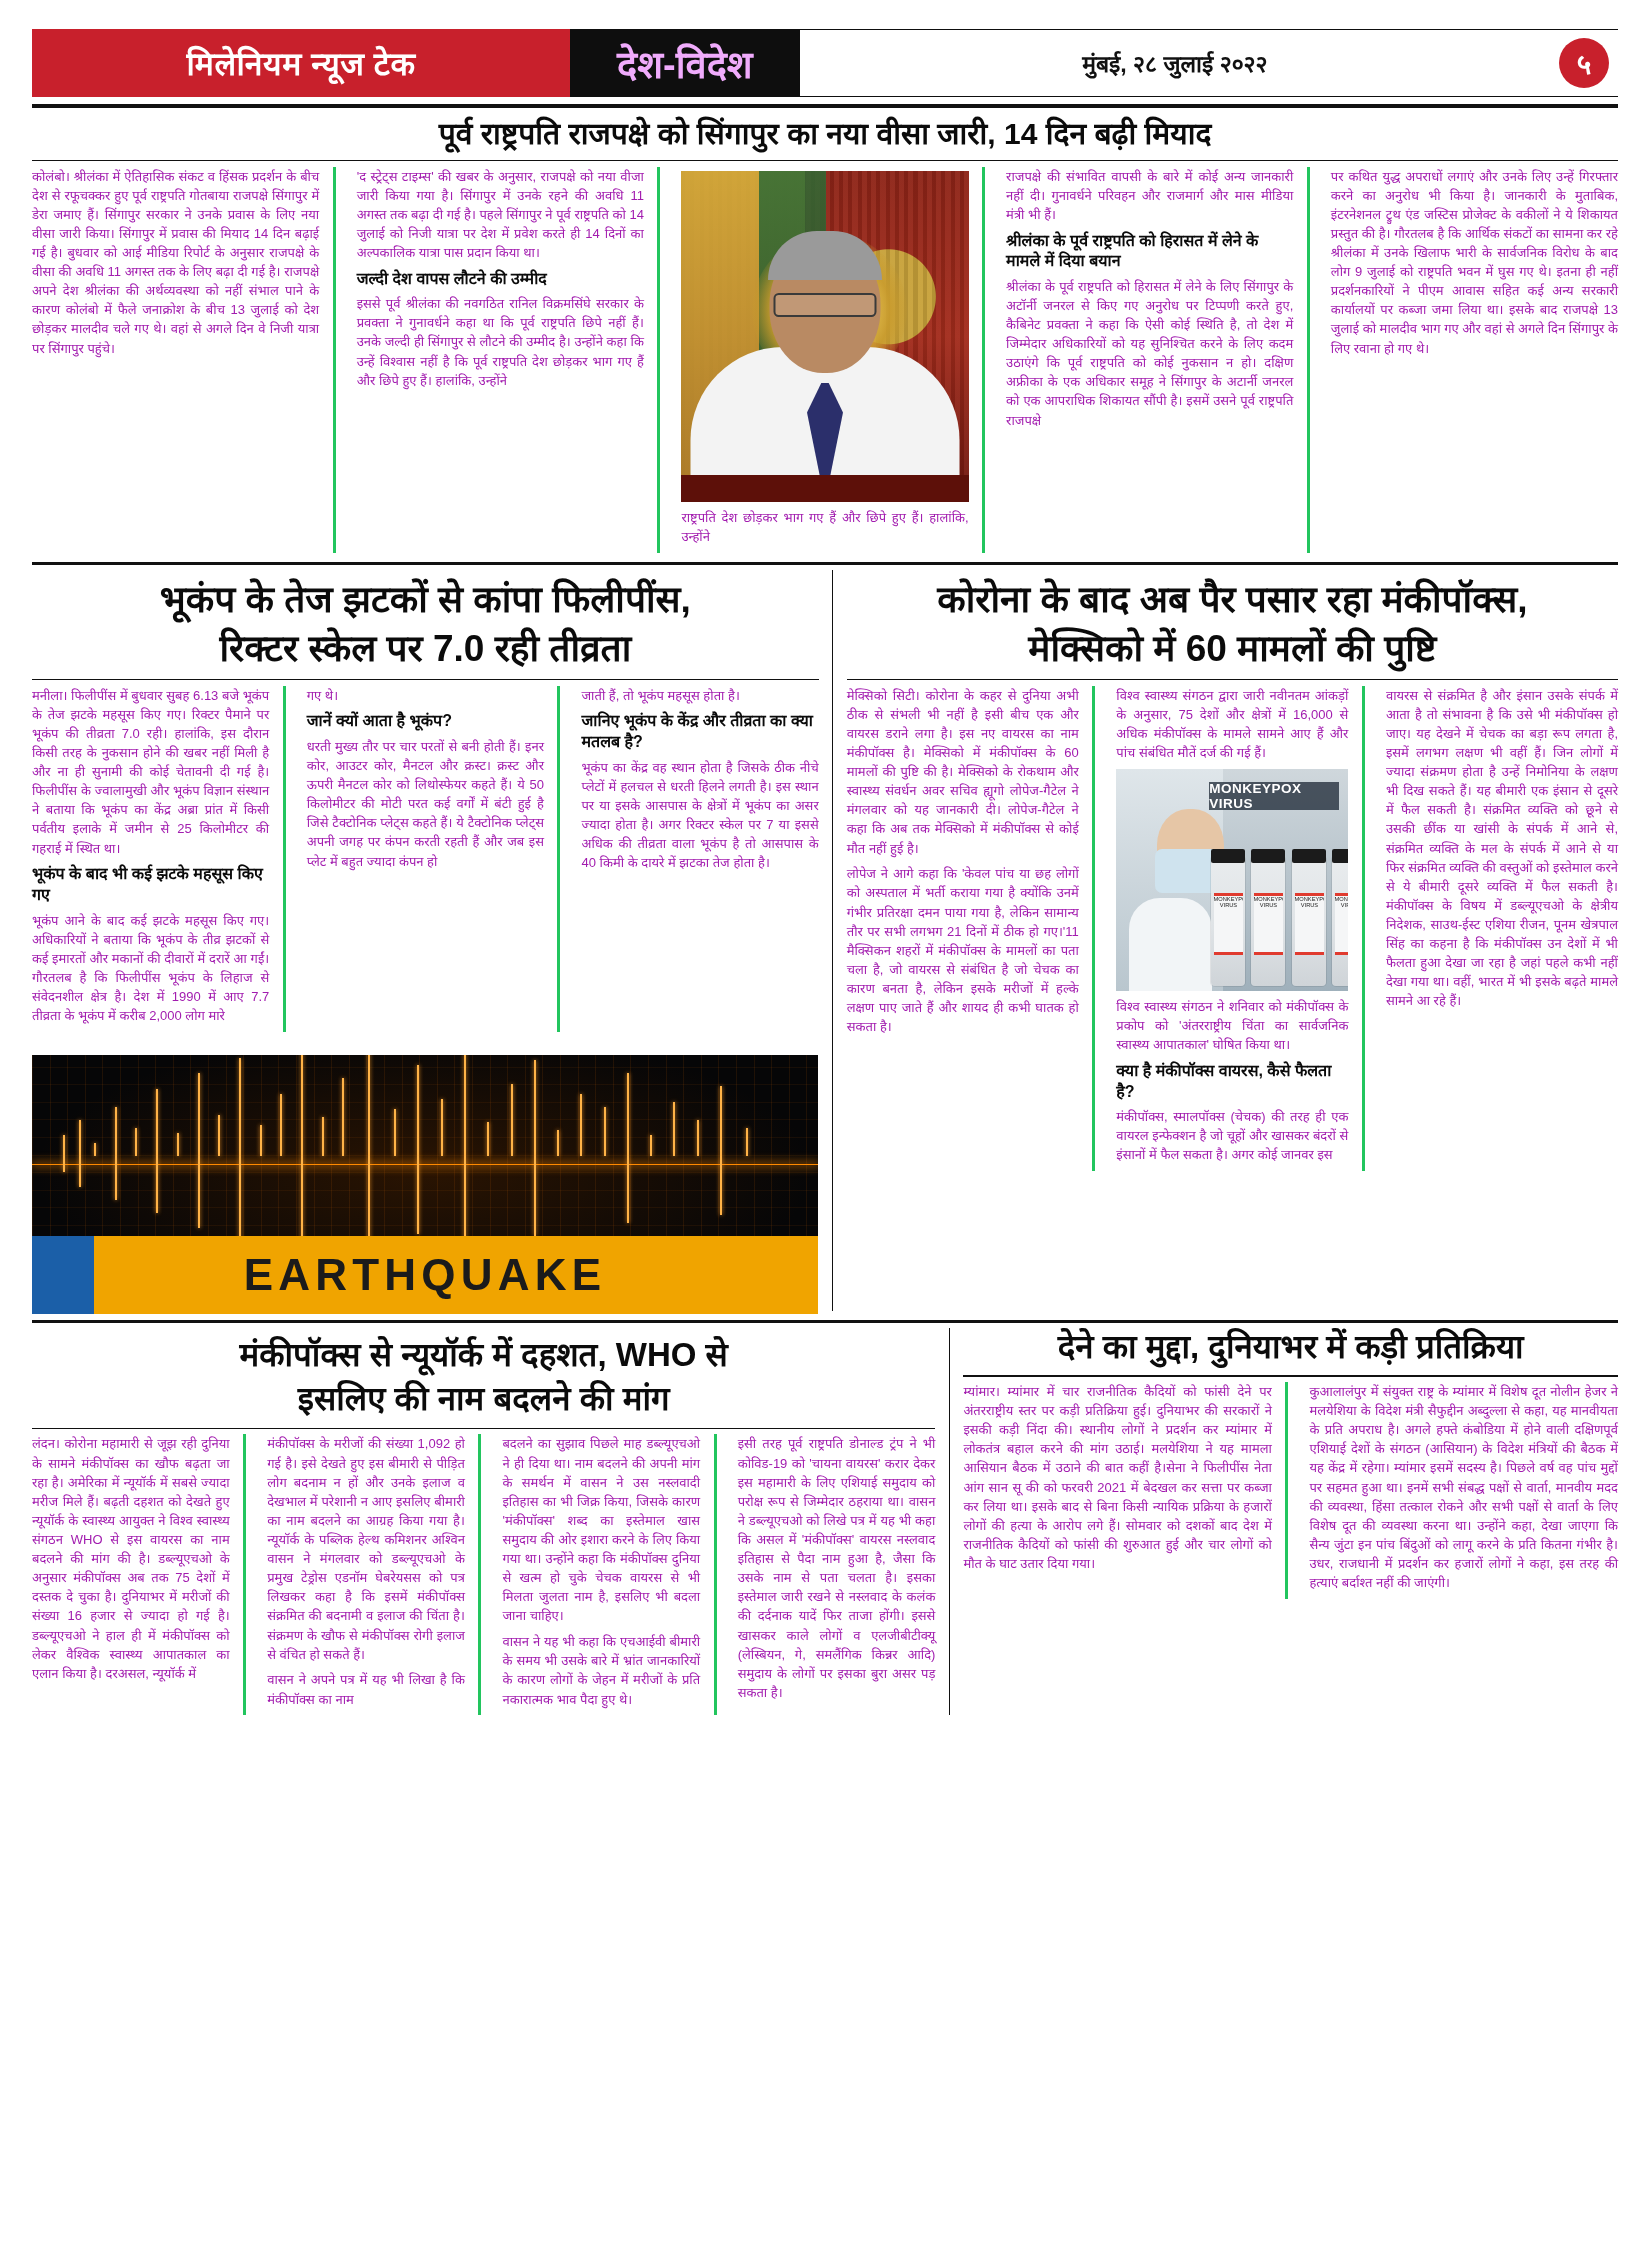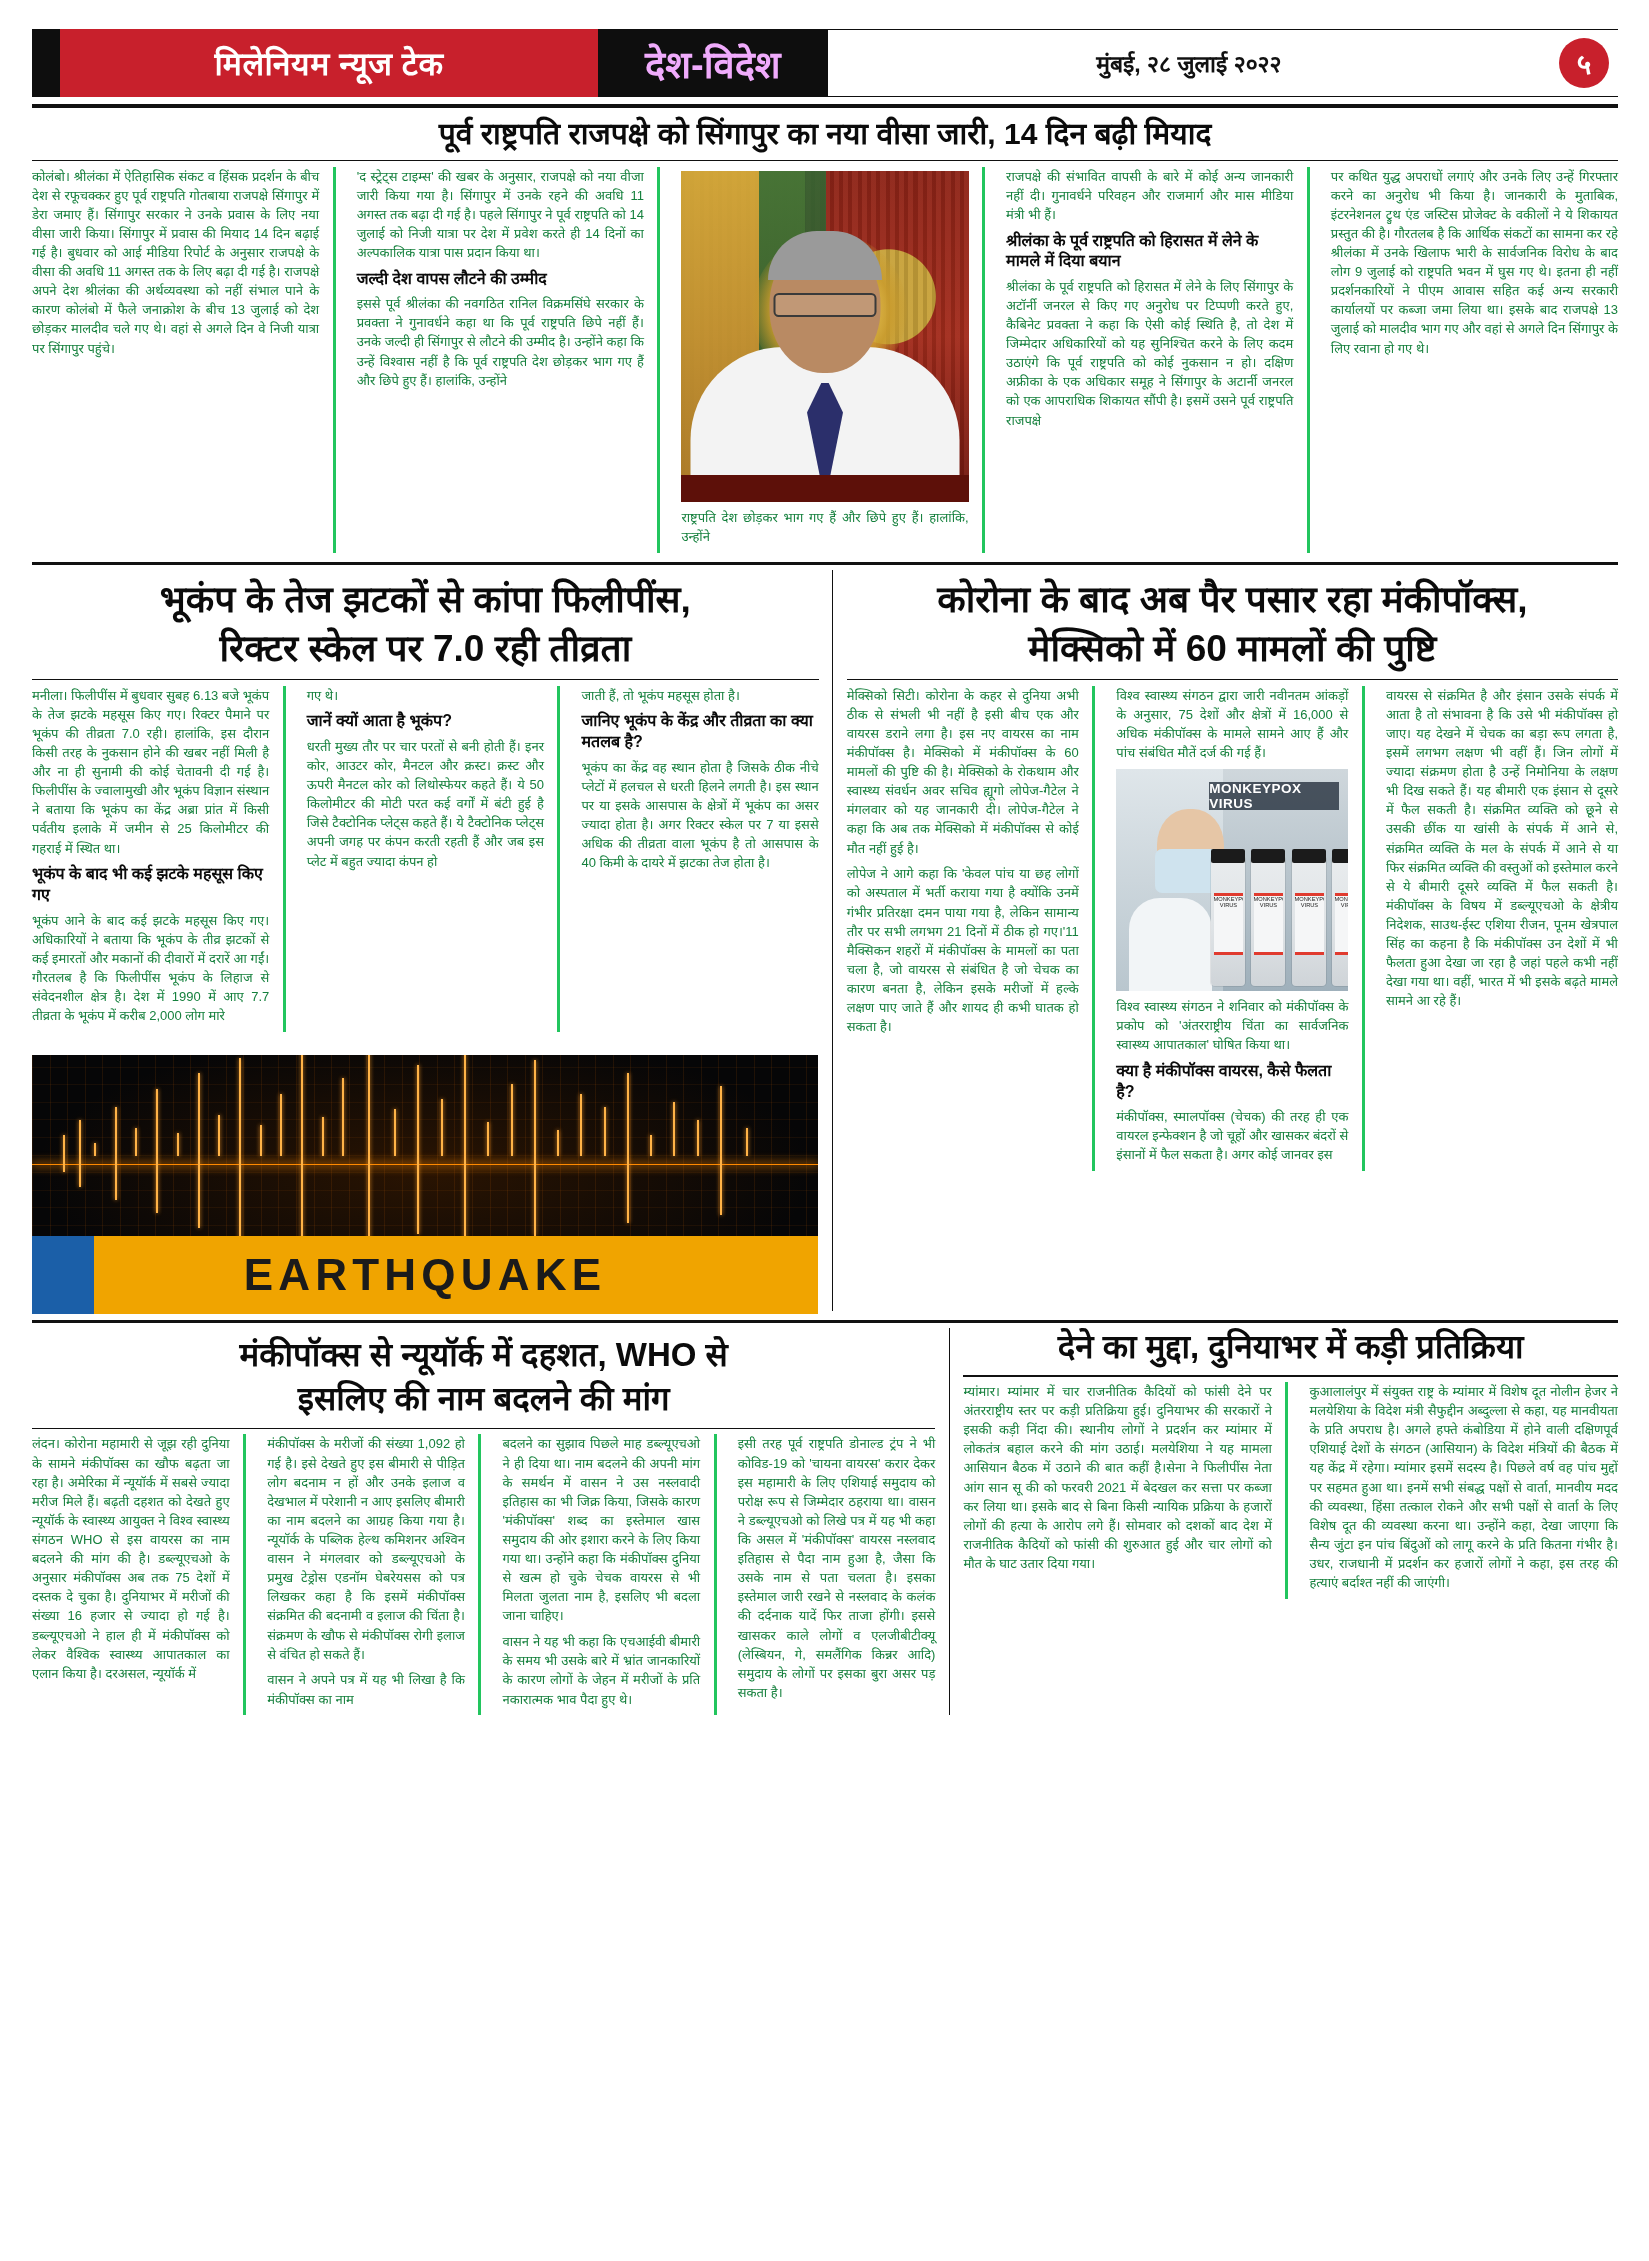--- a/index.html
+++ b/index.html
@@ -31,21 +31,20 @@
     background: #c8202c;
     color: #fff;
     display: flex;
     align-items: center;
     justify-content: center;
     padding: 0 21px;
     min-width: 538px;
     font-size: 32px;
     font-weight: bold;
     letter-spacing: 0.5px;
-    margin-left: 28px;
   }
   .mh-brand-inner { transform: translateY(-1px); }
   .mh-section {
     flex: 0 0 auto;
     display:flex;
     align-items:center;
     justify-content:center;
     padding: 0 47px;
     color:#f0abfc;
     font-size: 38px;
@@ -97,21 +96,21 @@
 
   .cols { display: flex; gap: 13.5px; }
   .col { flex: 1; }
   .col-sep { border-left: 3px solid #22c55e; padding-left: 21px; }
 
   p.body {
     font-size: 13px;
     line-height: 1.47;
     text-align: justify;
     margin: 0 0 6.7px 0;
-    color:#15803d;
+    color:#a21caf;
     hyphens: auto;
   }
   .subhead {
     font-size: 16px;
     font-weight: bold;
     line-height: 1.3;
     margin: 5.2px 0 4.7px 0;
     color:#0b0b0b;
   }
 

